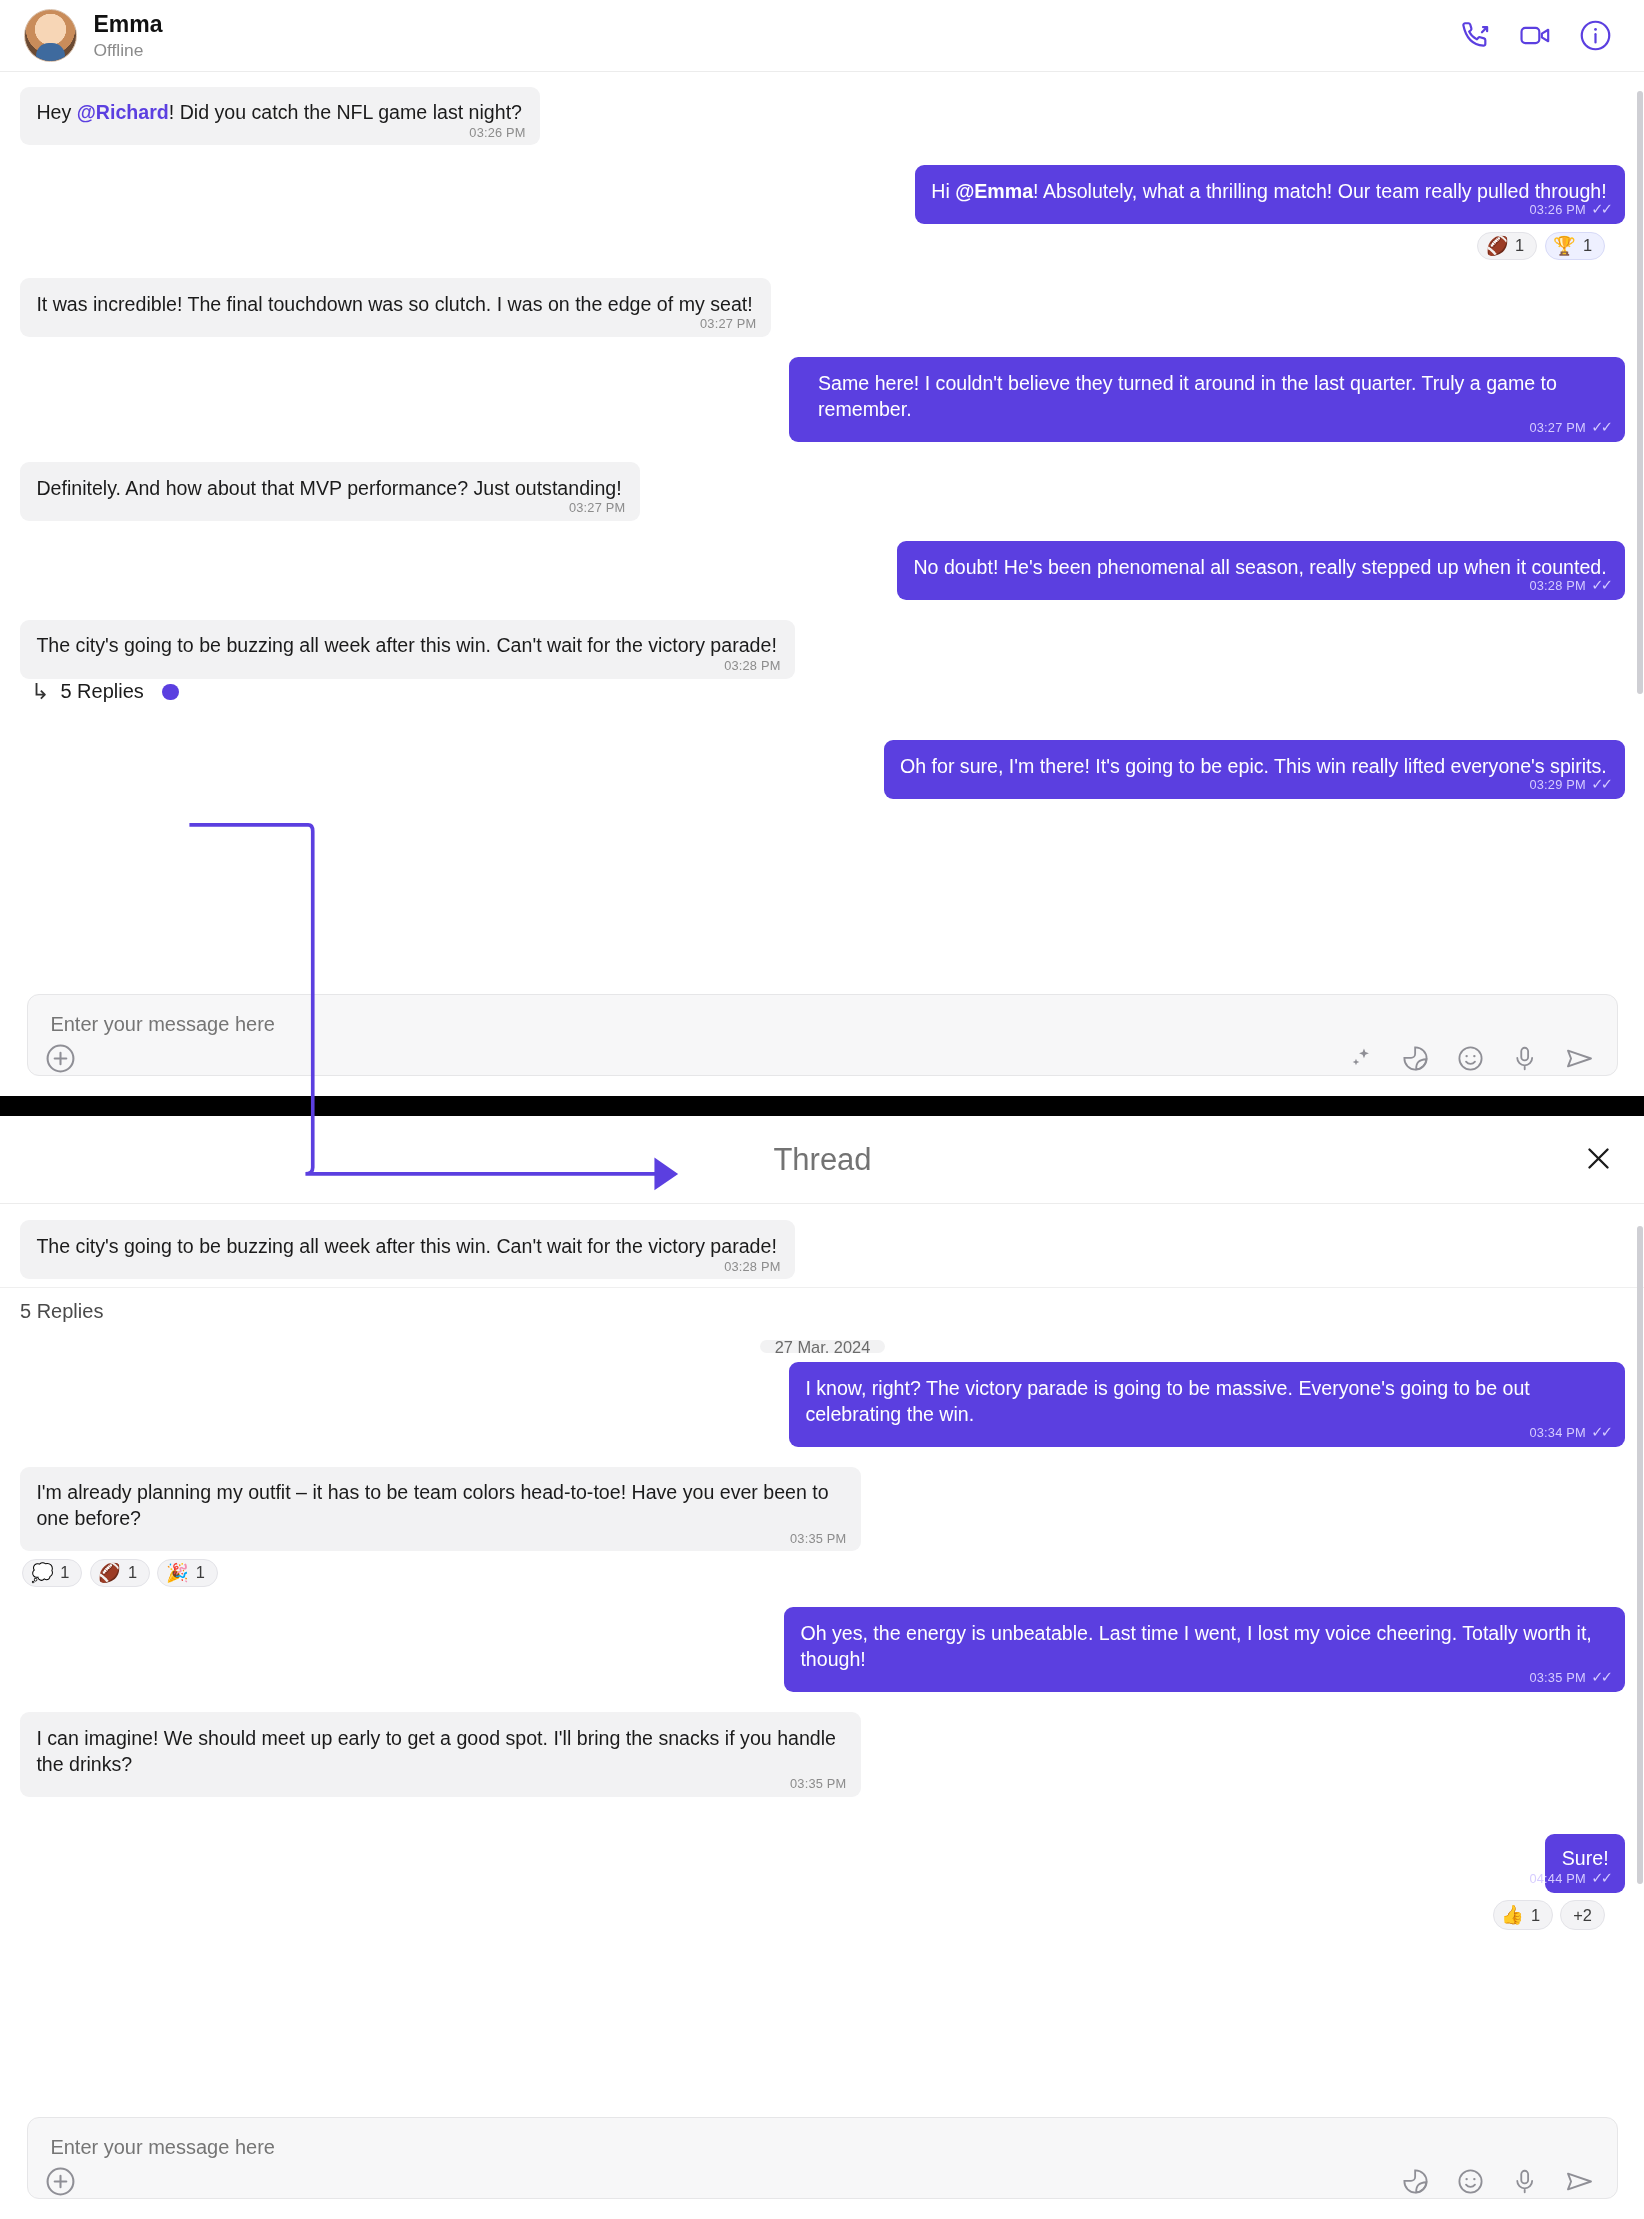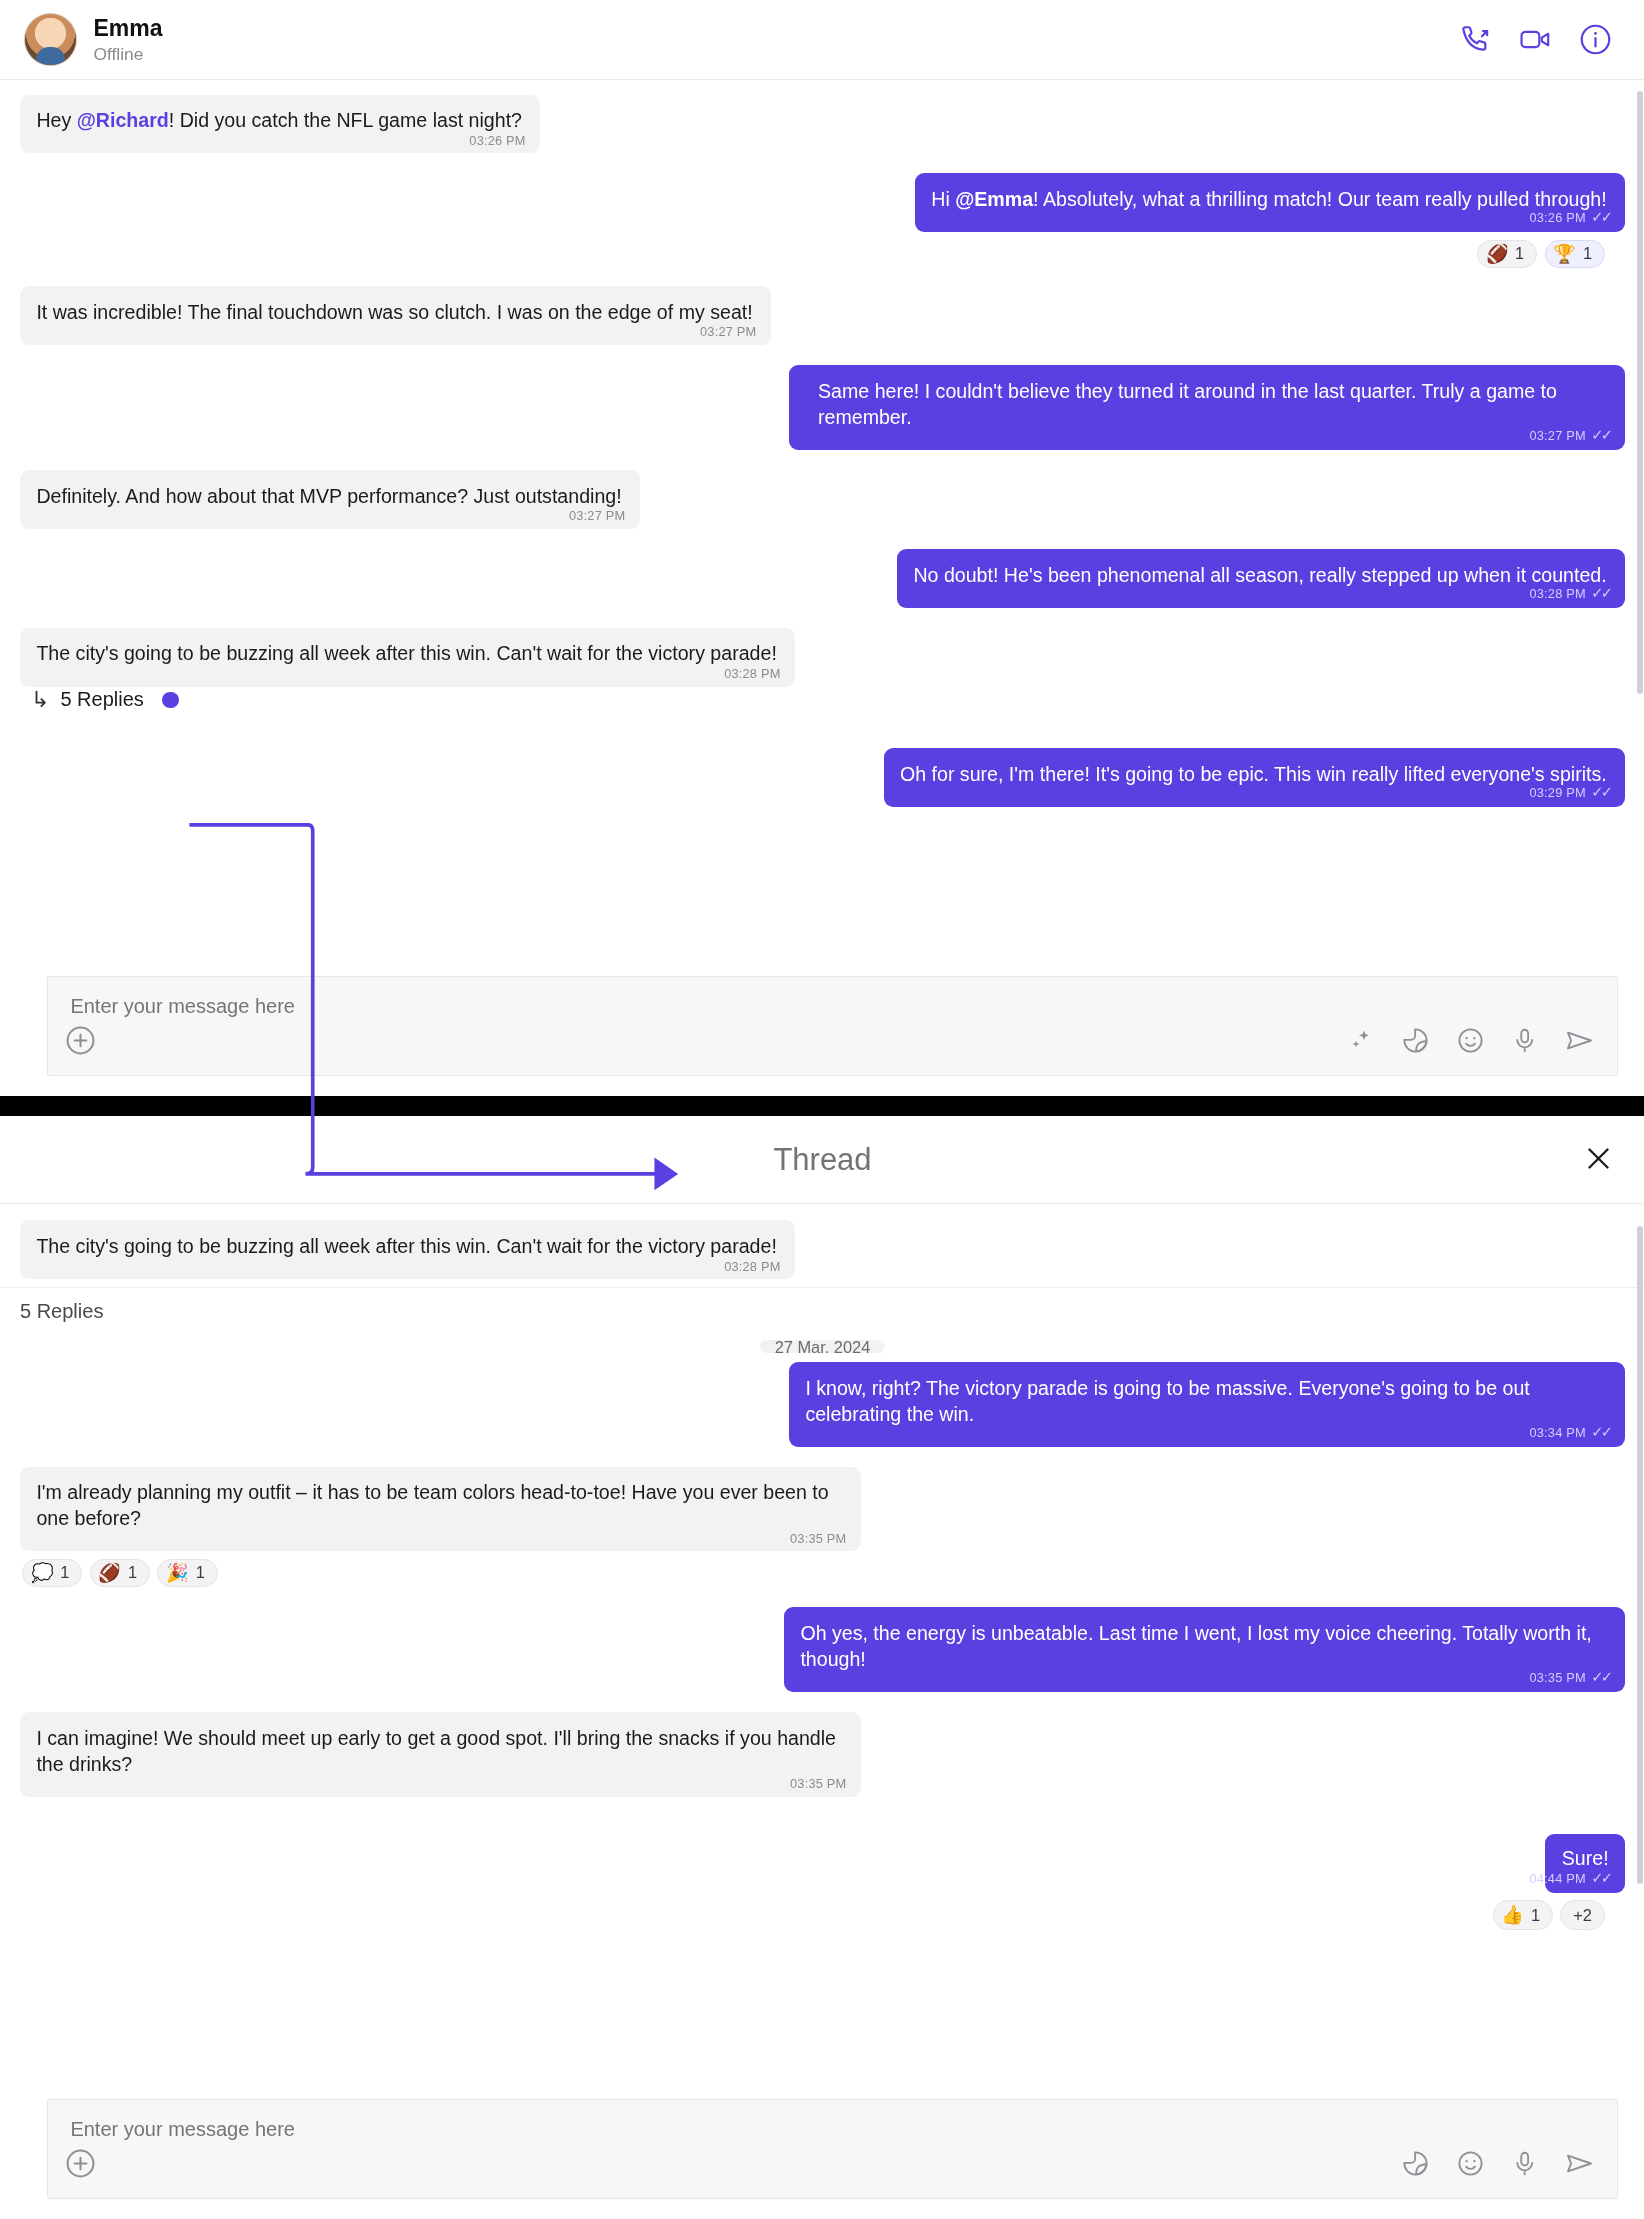--- a/index.html
+++ b/index.html
@@ -20,21 +20,21 @@
     background: #ffffff;
     position: relative;
     overflow: hidden;
   }
   .panel-top { height: 1096px; }
   .gap { height: 20px; background: #000; }
   .panel-bottom { height: 1103px; }
 
   
   .chat-header {
-    height: 80px;
+    height: 72px;
     display: flex;
     align-items: center;
     padding: 0 33px 0 24px;
     border-bottom: 0.9px solid #ececec;
     background: #fff;
   }
   .avatar {
     width: 53px; height: 53px;
     border-radius: 50%;
     background: radial-gradient(circle at 50% 38%, #f7d6b6 0 38%, #c98c5a 39% 60%, #6b4a33 61% 100%);
@@ -122,23 +122,22 @@
     width: 16.4px; height: 16.4px; border-radius: 50%;
     background: #5b3fe0; margin-left: 7.3px;
   }
 
   
   .composer {
     position: absolute;
     left: 27.4px; right: 27.4px; bottom: 20px;
     background: #f7f7f8;
     border: 0.9px solid #e6e6e8;
-    border-radius: 2px;
-    height: 100px;
-    margin-left: 20px;
+    border-radius: 12px;
+    height: 82px;
   }
   .composer .cinput {
     width: 100%;
     border: none;
     background: transparent;
     outline: none;
     font-size: 20px;
     color: #9a9a9a;
     padding: 18.3px 22px 0 22px;
     font-family: "Liberation Sans", sans-serif;

